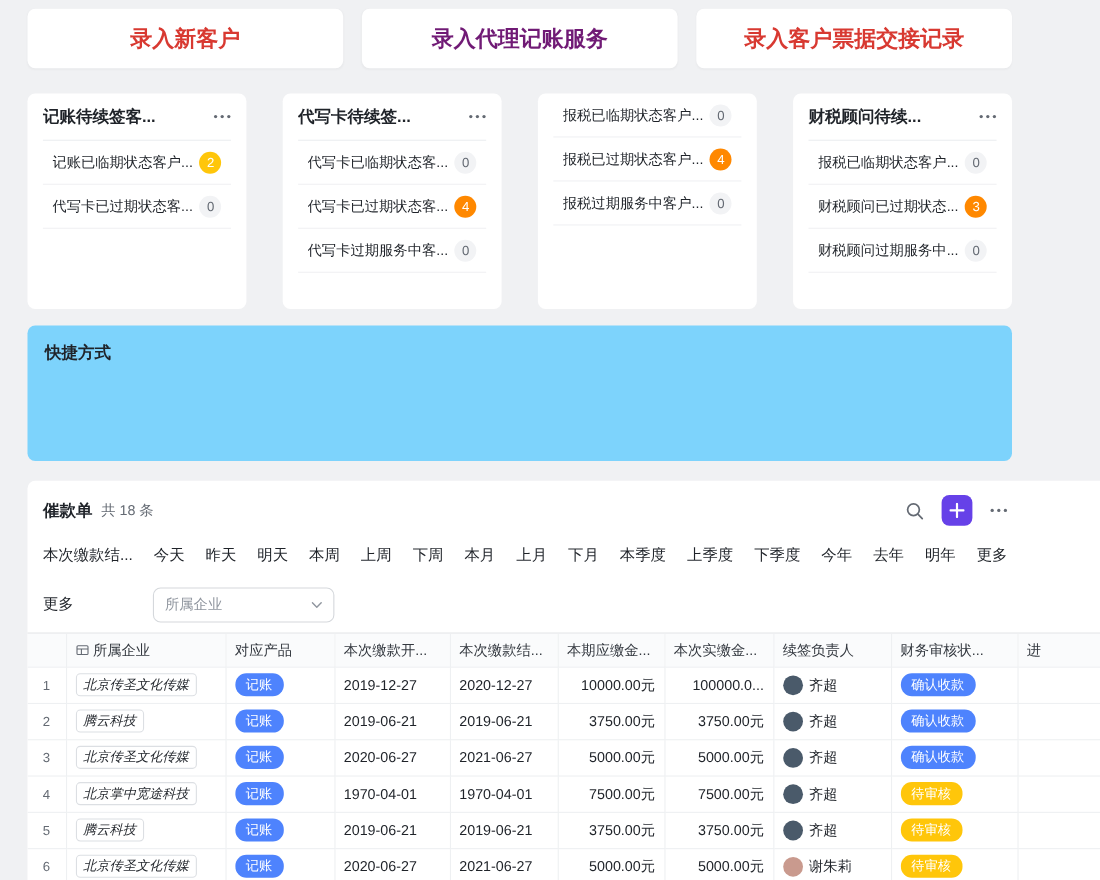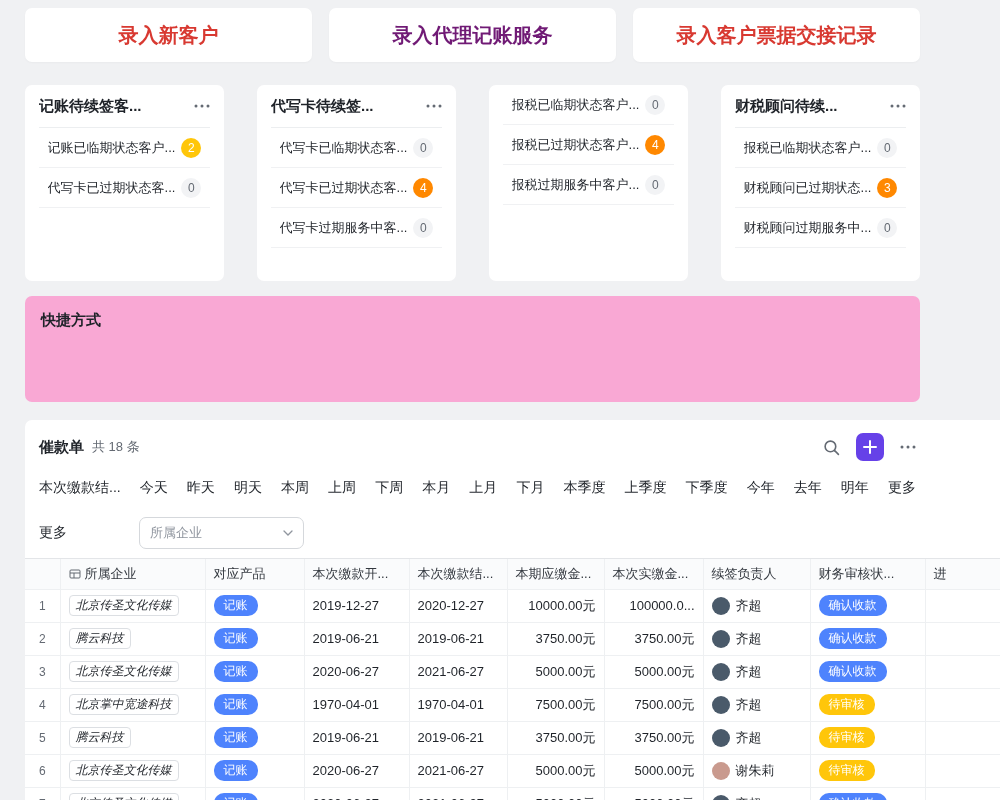--- a/index.html
+++ b/index.html
@@ -28,21 +28,21 @@
   .stat-item { height:40px; display:flex; align-items:center; justify-content:center; border-bottom:1px solid #f0f1f3; cursor:pointer; }
   .stat-label { font-size:13px; white-space:nowrap; overflow:hidden; margin-right:6px; }
   .badge {
     flex:none; min-width:20px; height:20px; border-radius:10px; padding:0 5px;
     display:inline-flex; align-items:center; justify-content:center;
     font-size:12px; font-weight:500;
   }
   .icon-btn { background:none; border:none; cursor:pointer; display:flex; align-items:center; padding:0; }
 
   
-  .shortcut-card { width:895px; background:#f9a8d4; border-radius:7px; height:106px; padding:15px 16px; margin-bottom:18px; }
+  .shortcut-card { width:895px; background:#7dd3fc; border-radius:7px; height:123px; padding:15px 16px; margin-bottom:18px; }
   .shortcut-title { font-size:15px; font-weight:700; }
 
   
   .reminder-card { width:975px; background:#fff; border-radius:7px 0 0 0; padding-top:6px; height:600px; }
   .reminder-head { height:42px; display:flex; align-items:center; padding:0 84px 0 14px; }
   .reminder-title { font-size:15px; font-weight:700; }
   .reminder-count { font-size:13px; color:#646a73; margin-left:8px; }
   .head-tools { margin-left:auto; display:flex; align-items:center; gap:16px; }
   .add-btn { width:28px; height:28px; border-radius:7px; border:none; cursor:pointer;
              display:flex; align-items:center; justify-content:center; }

